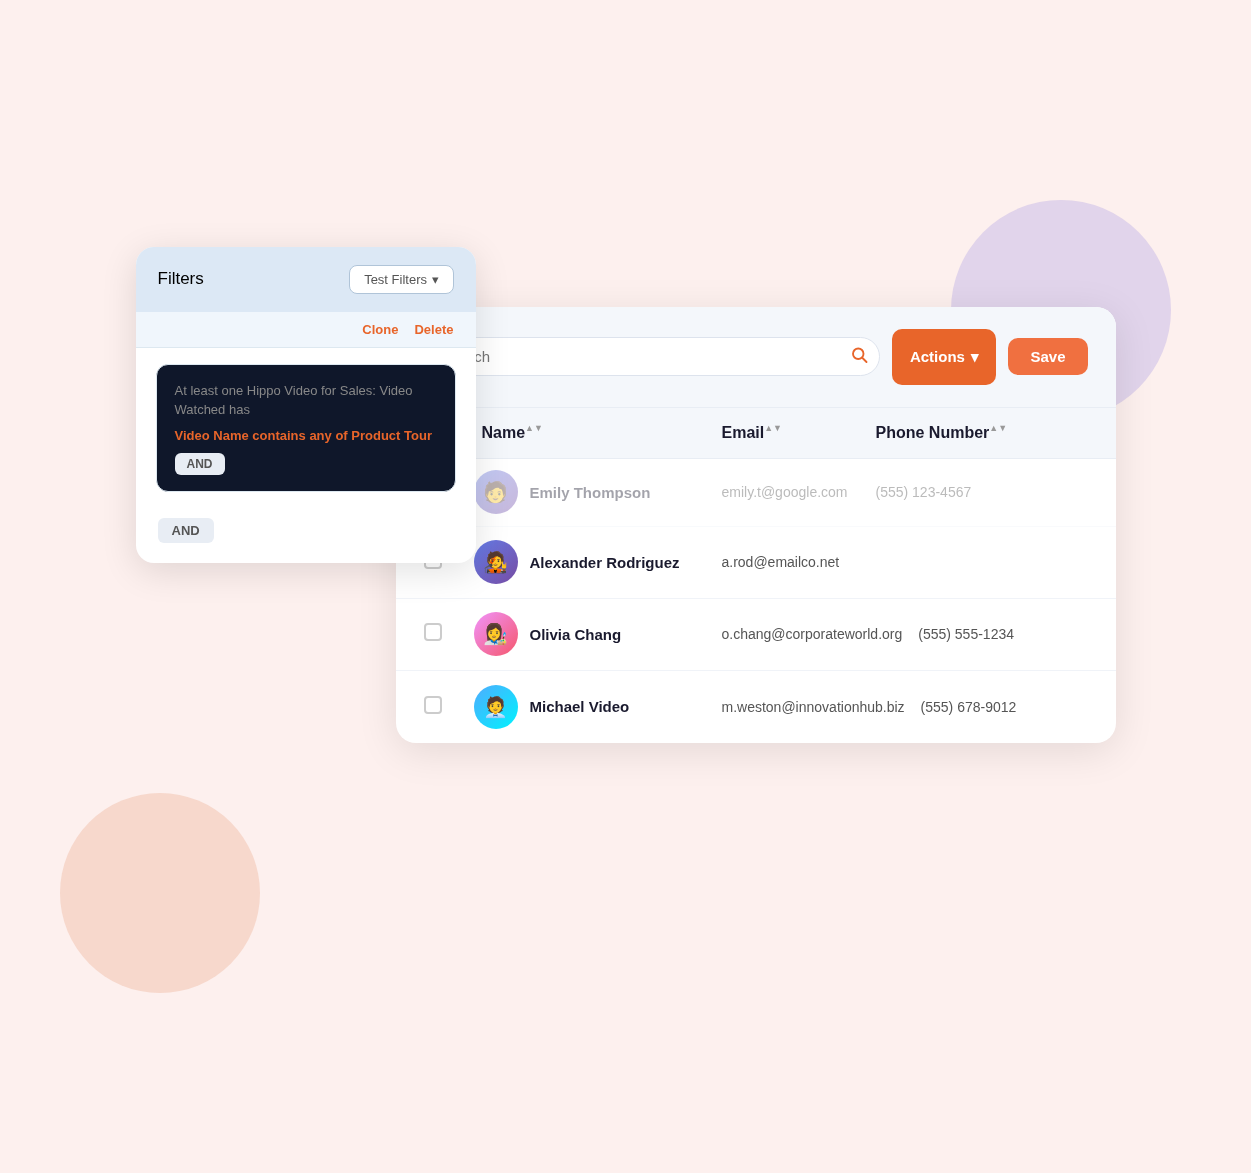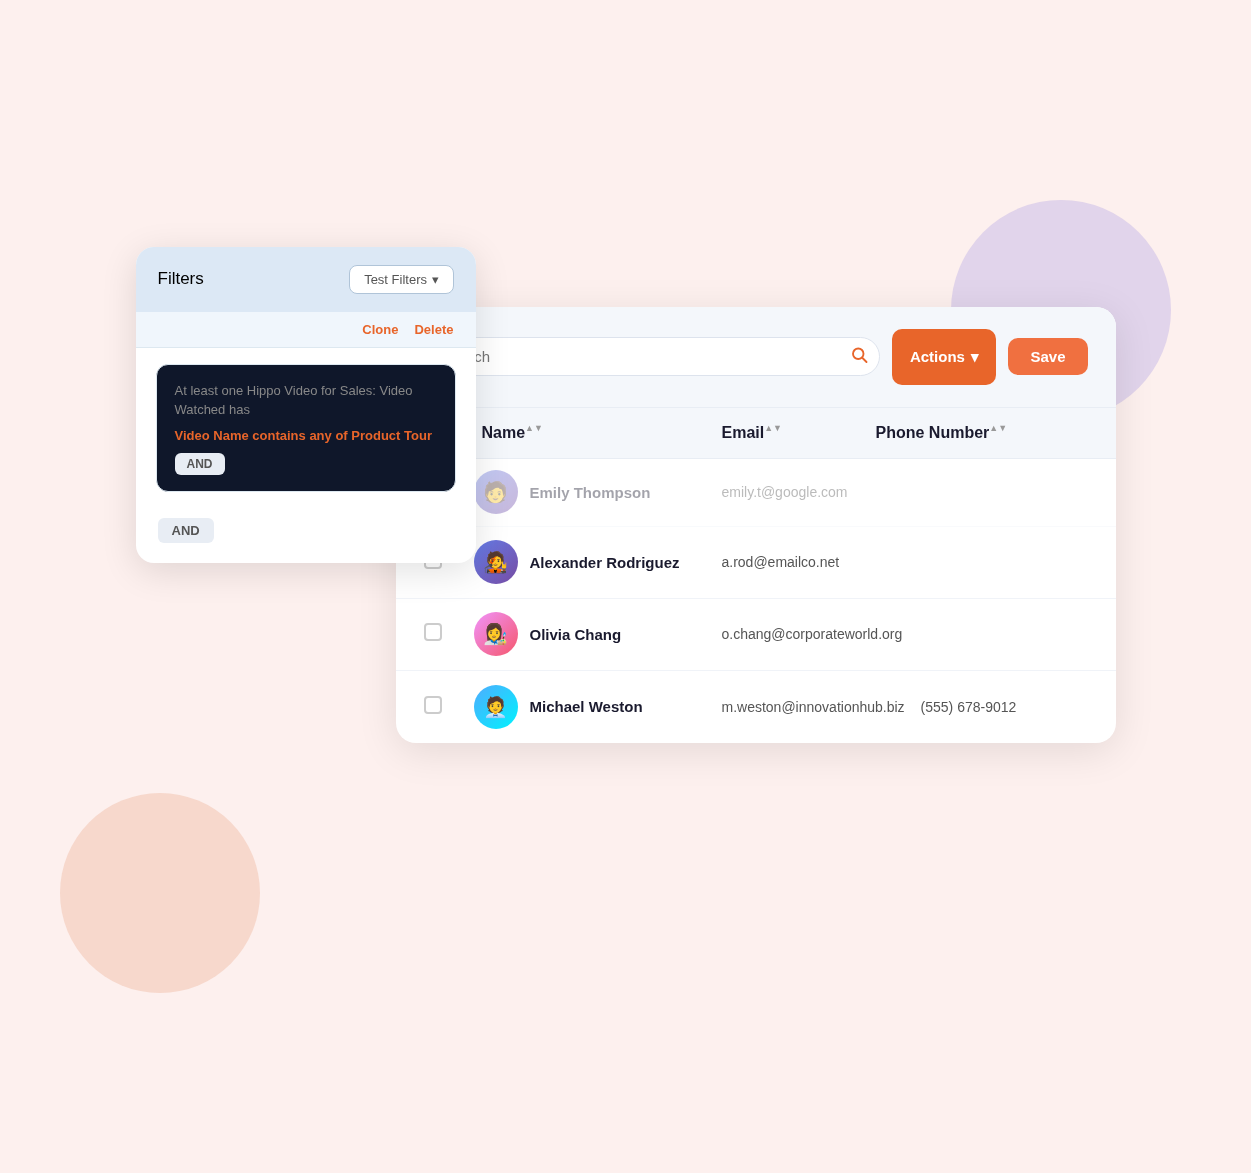--- a/index.html
+++ b/index.html
@@ -352,45 +352,47 @@
 
     <div class="table-body">
 
       <div class="table-row table-row-first">
         <div><input type="checkbox" class="row-checkbox" style=""></div>
         <div class="person-cell">
           <div class="avatar avatar-1">🧑</div>
           <span class="person-name">Emily Thompson</span>
         </div>
         <div class="email-cell">emily.t@google.com</div>
+        <div class="phone-cell">(555) 123-4567</div>
       </div>
 
       <div class="table-row">
         <div><input type="checkbox" class="row-checkbox" style=""></div>
         <div class="person-cell">
           <div class="avatar avatar-1">🧑‍🎤</div>
           <span class="person-name">Alexander Rodriguez</span>
         </div>
         <div class="email-cell">a.rod@emailco.net</div>
       </div>
 
       <div class="table-row">
         <div><input type="checkbox" class="row-checkbox" style=""></div>
         <div class="person-cell">
           <div class="avatar avatar-2">👩‍🎨</div>
           <span class="person-name">Olivia Chang</span>
         </div>
         <div class="email-cell">o.chang@corporateworld.org</div>
+        <div class="phone-cell">(555) 555-1234</div>
       </div>
 
       <div class="table-row">
         <div><input type="checkbox" class="row-checkbox" style=""></div>
         <div class="person-cell">
           <div class="avatar avatar-3">🧑‍💼</div>
-          <span class="person-name">Michael Weston</span>
+          <span class="person-name">Michael Video</span>
         </div>
         <div class="email-cell">m.weston@innovationhub.biz</div>
         <div class="phone-cell">(555) 678-9012</div>
       </div>
 
     </div>
   </div>
 
   <div class="filters-panel">
     <div class="filters-header">

